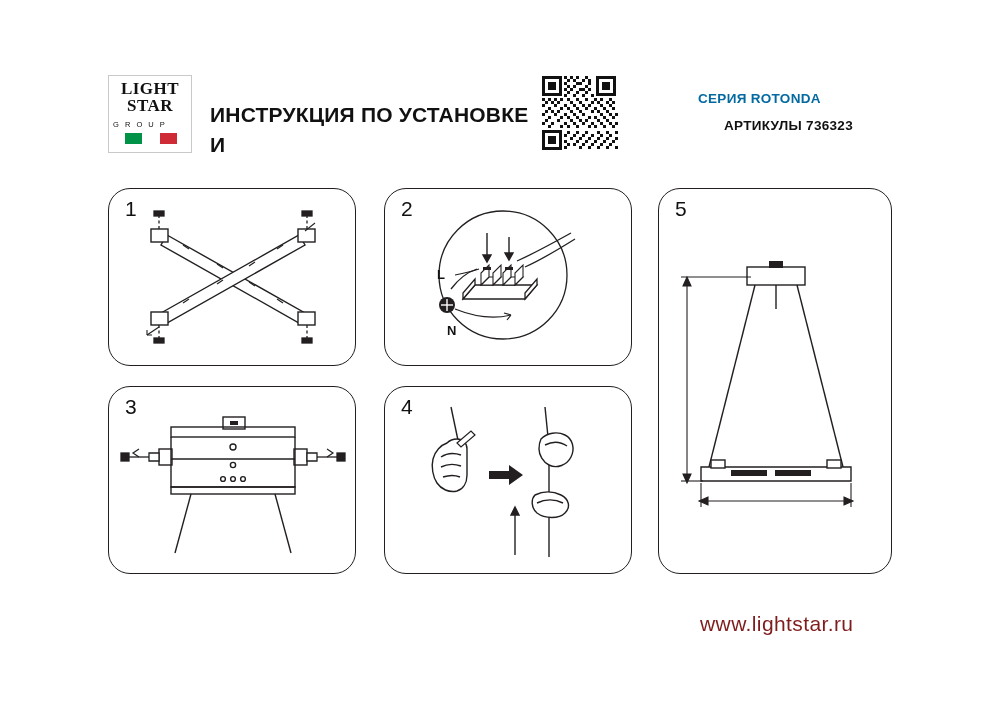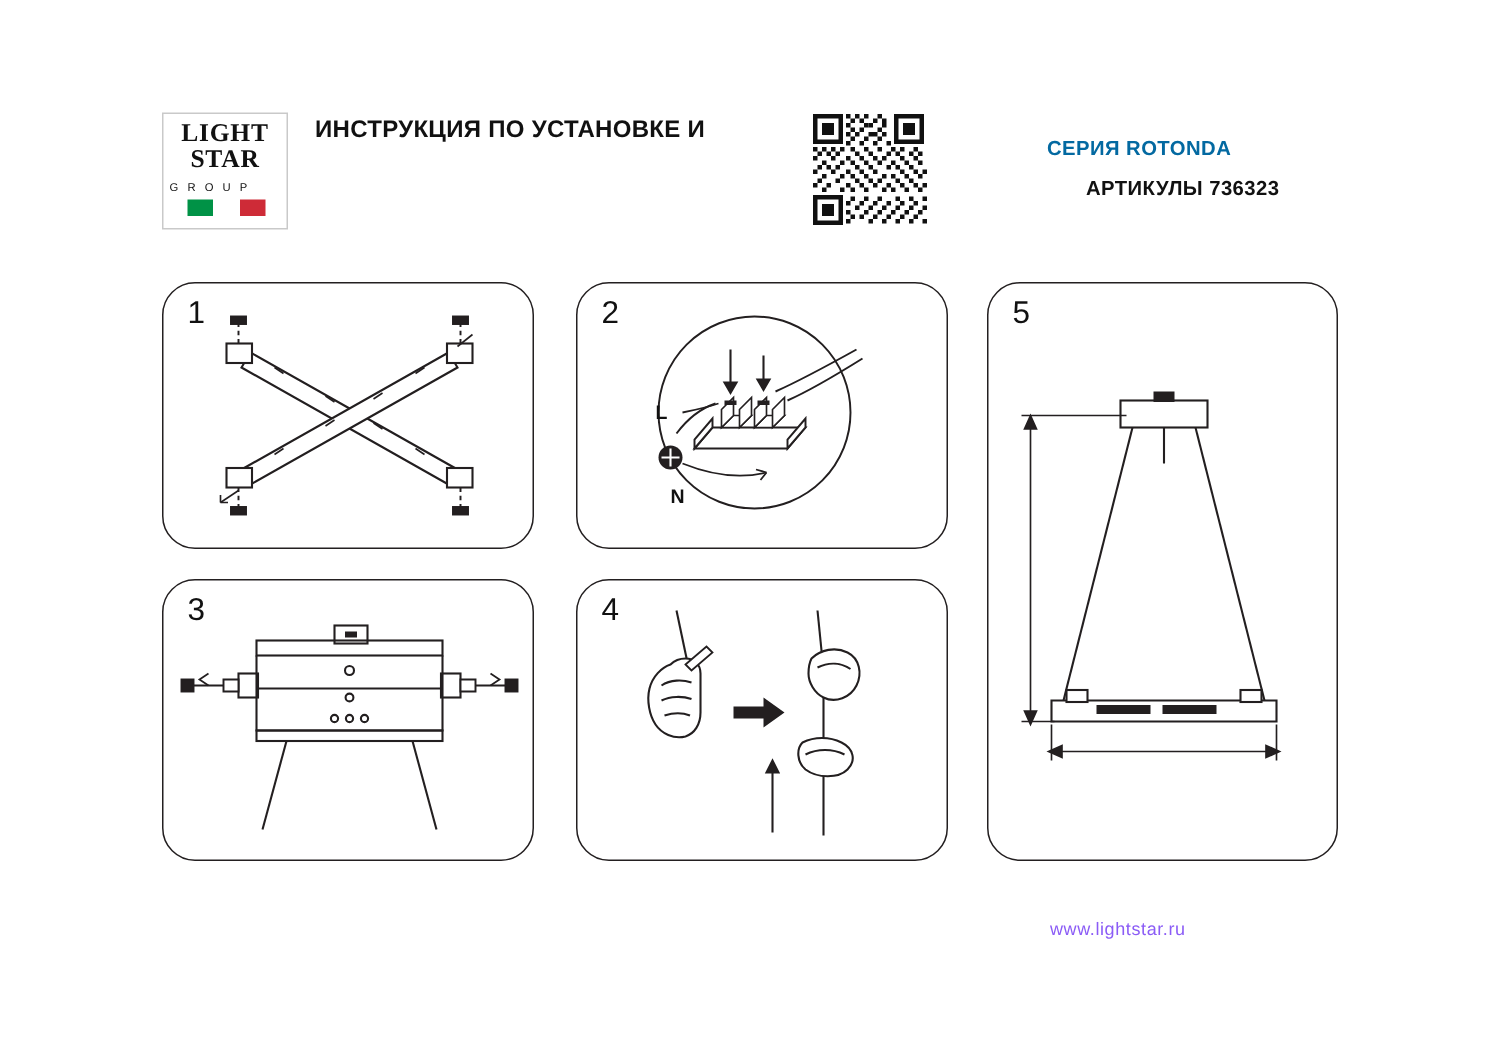--- a/index.html
+++ b/index.html
@@ -65,24 +65,24 @@
     display: flex;
   }
   .logo-flag i { flex: 1; display: block; }
   .flag-g { background: #009246; }
   .flag-w { background: #ffffff; }
   .flag-r { background: #ce2b37; }
 
   .title {
     position: absolute;
     left: 210px;
-    top: 72px;
+    top: 100px;
     width: 330px;
     font-weight: bold;
-    font-size: 16px;
+    font-size: 21px;
     line-height: 30px;
     letter-spacing: 0.2px;
     color: #111;
   }
 
   .qr {
     position: absolute;
     left: 540px;
     top: 74px;
     width: 78px;
@@ -131,23 +131,23 @@
   #panel-3 { left: 108px; top: 386px;  width: 248px; height: 188px; }
   #panel-4 { left: 384px; top: 386px;  width: 248px; height: 188px; }
   #panel-5 { left: 658px; top: 188px;  width: 234px; height: 386px; }
 
   .panel svg { position: absolute; left: 0; top: 0; }
 
   .footer-url {
     position: absolute;
     left: 700px;
     top: 612px;
-    font-size: 12px;
+    font-size: 21px;
     letter-spacing: 0.4px;
-    color: #8b5cf6;
+    color: #7f1d1d;
   }
 </style>
 </head>
 <body>
 
 <div class="page">
 
   <div class="logo">
     <div class="logo-text">
       <span>LIGHT</span><br>

